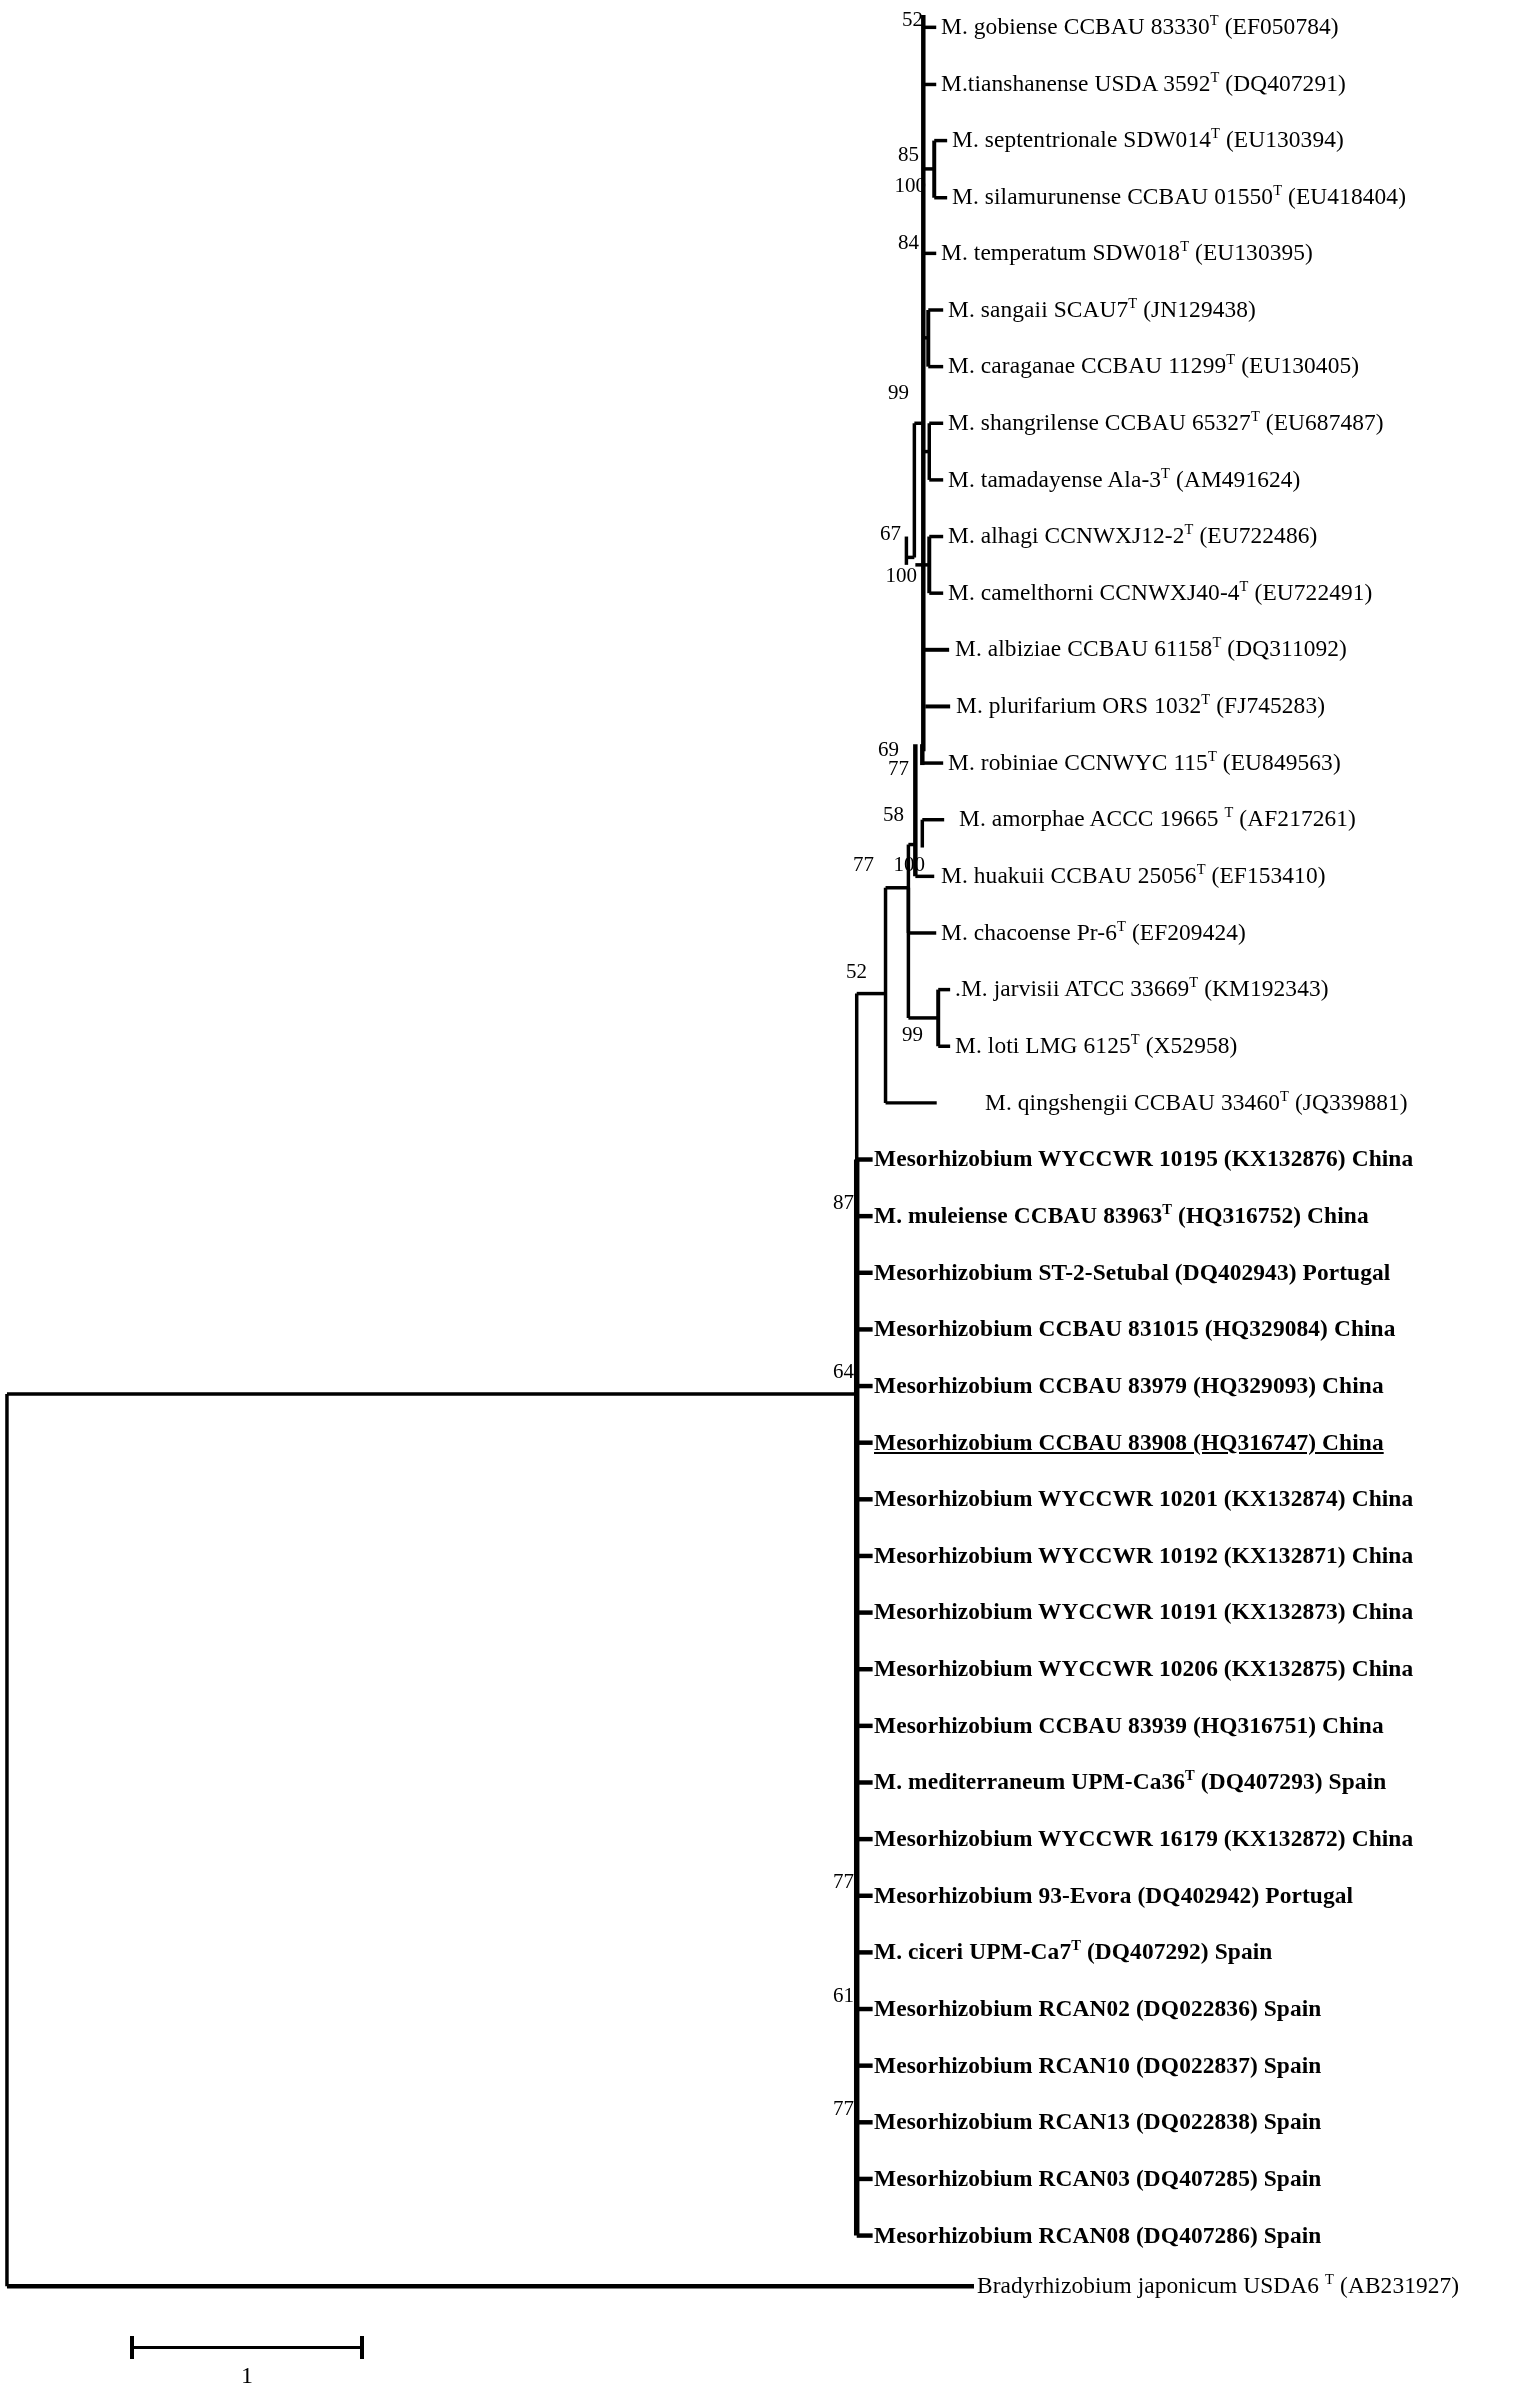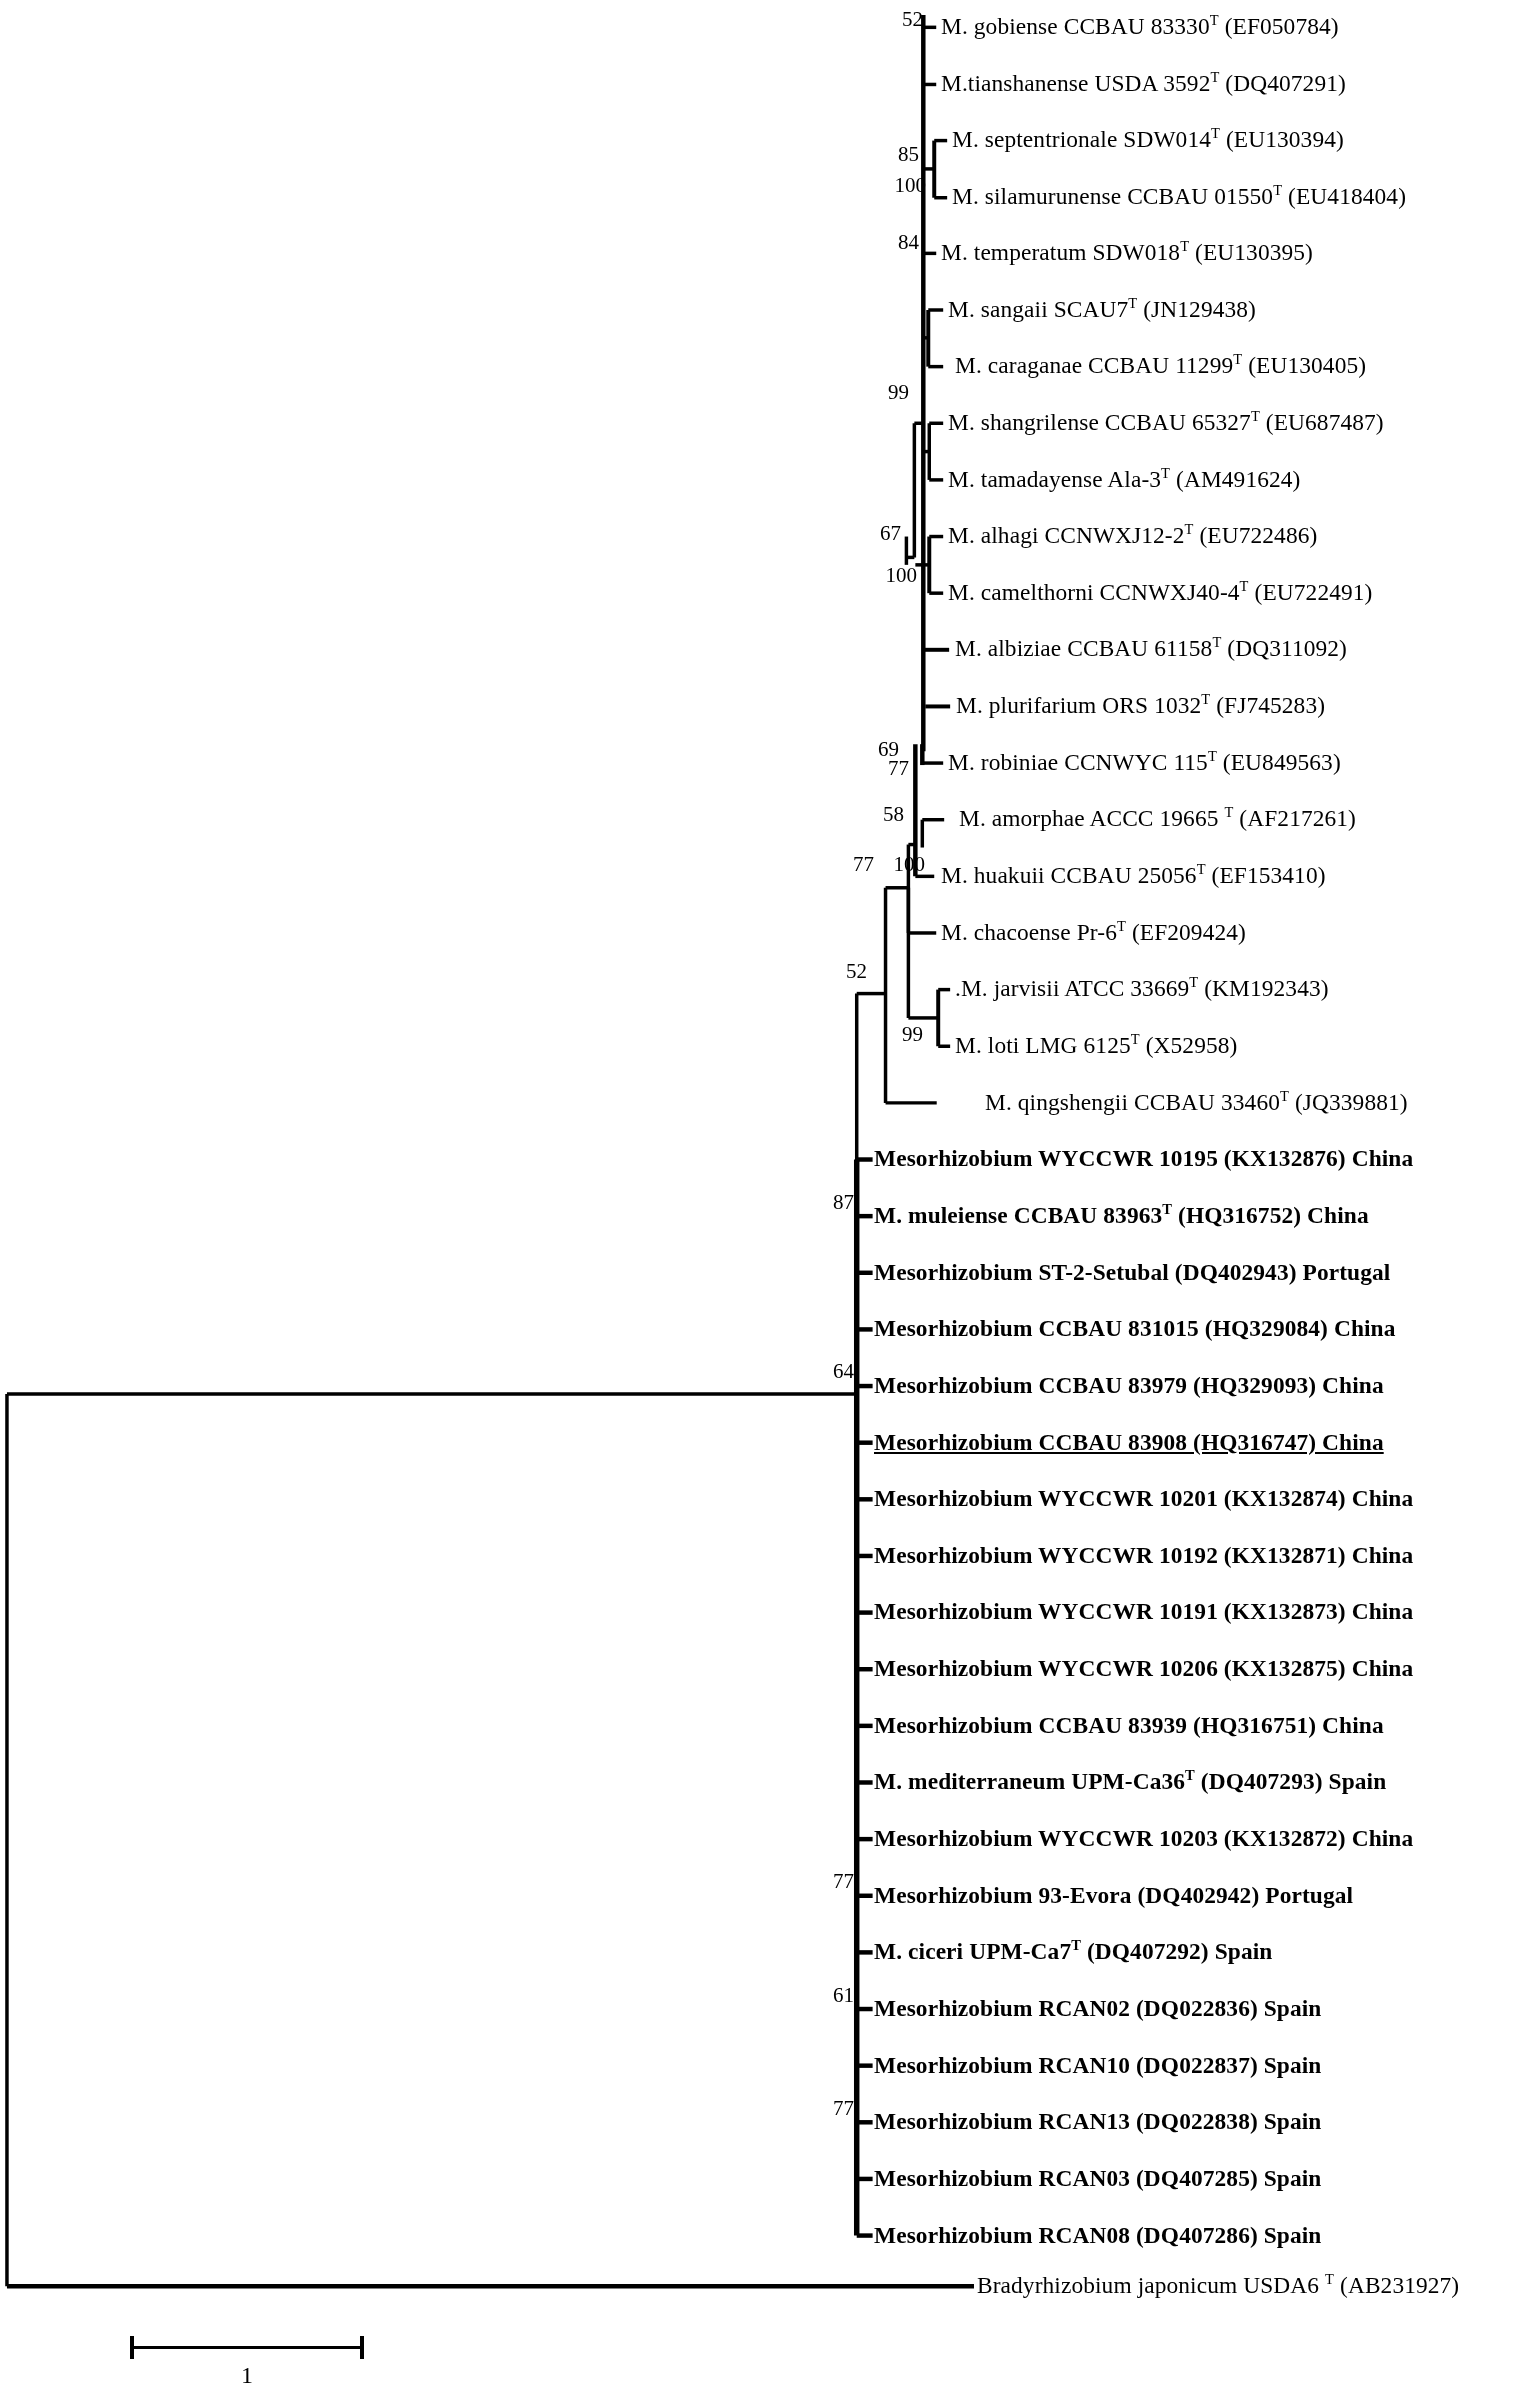--- a/index.html
+++ b/index.html
@@ -187,21 +187,21 @@
 
     </g>
   </svg>
 
   <div class="taxon" style="left:941px; top:15px;"><span>M. gobiense CCBAU 83330</span><sup>T</sup> <span>(EF050784)</span></div>
   <div class="taxon" style="left:941px; top:72px;"><span>M.tianshanense USDA 3592</span><sup>T</sup> <span>(DQ407291)</span></div>
   <div class="taxon" style="left:952px; top:128px;"><span>M. septentrionale SDW014</span><sup>T</sup> <span>(EU130394)</span></div>
   <div class="taxon" style="left:952px; top:185px;"><span>M. silamurunense CCBAU 01550</span><sup>T</sup> <span>(EU418404)</span></div>
   <div class="taxon" style="left:941px; top:241px;"><span>M. temperatum SDW018</span><sup>T</sup> <span>(EU130395)</span></div>
   <div class="taxon" style="left:948px; top:298px;"><span>M. sangaii SCAU7</span><sup>T</sup> <span>(JN129438)</span></div>
-  <div class="taxon" style="left:948px; top:354px;margin-left:7px;"><span>M. caraganae CCBAU 11299</span><sup>T</sup> <span>(EU130405)</span></div>
+  <div class="taxon" style="left:948px; top:354px;"><span>M. caraganae CCBAU 11299</span><sup>T</sup> <span>(EU130405)</span></div>
   <div class="taxon" style="left:948px; top:411px;"><span>M. shangrilense CCBAU 65327</span><sup>T</sup> <span>(EU687487)</span></div>
   <div class="taxon" style="left:948px; top:468px;"><span>M. tamadayense Ala-3</span><sup>T</sup> <span>(AM491624)</span></div>
   <div class="taxon" style="left:948px; top:524px;"><span>M. alhagi CCNWXJ12-2</span><sup>T</sup> <span>(EU722486)</span></div>
   <div class="taxon" style="left:948px; top:581px;"><span>M. camelthorni CCNWXJ40-4</span><sup>T</sup> <span>(EU722491)</span></div>
   <div class="taxon" style="left:955px; top:637px;"><span>M. albiziae CCBAU 61158</span><sup>T</sup> <span>(DQ311092)</span></div>
   <div class="taxon" style="left:956px; top:694px;"><span>M. plurifarium ORS 1032</span><sup>T</sup> <span>(FJ745283)</span></div>
   <div class="taxon" style="left:948px; top:751px;"><span>M. robiniae CCNWYC 115</span><sup>T</sup> <span>(EU849563)</span></div>
   <div class="taxon" style="left:959px; top:807px;"><span>M. amorphae ACCC 19665 </span><sup>T</sup> <span>(AF217261)</span></div>
   <div class="taxon" style="left:941px; top:864px;"><span>M. huakuii CCBAU 25056</span><sup>T</sup> <span>(EF153410)</span></div>
   <div class="taxon" style="left:941px; top:921px;"><span>M. chacoense Pr-6</span><sup>T</sup> <span>(EF209424)</span></div>
@@ -214,21 +214,21 @@
   <div class="taxon bold" style="left:874px; top:1261px;"><span>Mesorhizobium ST-2-Setubal (DQ402943) Portugal</span></div>
   <div class="taxon bold" style="left:874px; top:1317px;"><span>Mesorhizobium CCBAU 831015 (HQ329084) China</span></div>
   <div class="taxon bold" style="left:874px; top:1374px;"><span>Mesorhizobium CCBAU 83979 (HQ329093) China</span></div>
   <div class="taxon bold" style="left:874px; top:1431px;text-decoration:underline;"><span>Mesorhizobium CCBAU 83908 (HQ316747) China</span></div>
   <div class="taxon bold" style="left:874px; top:1487px;"><span>Mesorhizobium WYCCWR 10201 (KX132874) China</span></div>
   <div class="taxon bold" style="left:874px; top:1544px;"><span>Mesorhizobium WYCCWR 10192 (KX132871) China</span></div>
   <div class="taxon bold" style="left:874px; top:1600px;"><span>Mesorhizobium WYCCWR 10191 (KX132873) China</span></div>
   <div class="taxon bold" style="left:874px; top:1657px;"><span>Mesorhizobium WYCCWR 10206 (KX132875) China</span></div>
   <div class="taxon bold" style="left:874px; top:1714px;"><span>Mesorhizobium CCBAU 83939 (HQ316751) China</span></div>
   <div class="taxon bold" style="left:874px; top:1770px;"><span>M. mediterraneum UPM-Ca36</span><sup>T</sup> <span>(DQ407293) Spain</span></div>
-  <div class="taxon bold" style="left:874px; top:1827px;"><span>Mesorhizobium WYCCWR 10203 (KX132872) China</span></div>
+  <div class="taxon bold" style="left:874px; top:1827px;"><span>Mesorhizobium WYCCWR 16179 (KX132872) China</span></div>
   <div class="taxon bold" style="left:874px; top:1884px;"><span>Mesorhizobium 93-Evora (DQ402942) Portugal</span></div>
   <div class="taxon bold" style="left:874px; top:1940px;"><span>M. ciceri UPM-Ca7</span><sup>T</sup> <span>(DQ407292) Spain</span></div>
   <div class="taxon bold" style="left:874px; top:1997px;"><span>Mesorhizobium RCAN02 (DQ022836) Spain</span></div>
   <div class="taxon bold" style="left:874px; top:2054px;"><span>Mesorhizobium RCAN10 (DQ022837) Spain</span></div>
   <div class="taxon bold" style="left:874px; top:2110px;"><span>Mesorhizobium RCAN13 (DQ022838) Spain</span></div>
   <div class="taxon bold" style="left:874px; top:2167px;"><span>Mesorhizobium RCAN03 (DQ407285) Spain</span></div>
   <div class="taxon bold" style="left:874px; top:2224px;"><span>Mesorhizobium RCAN08 (DQ407286) Spain</span></div>
 
   <div class="taxon" style="left:977px; top:2274px;"><span>Bradyrhizobium japonicum USDA6 </span><sup>T</sup> <span>(AB231927)</span></div>
 

